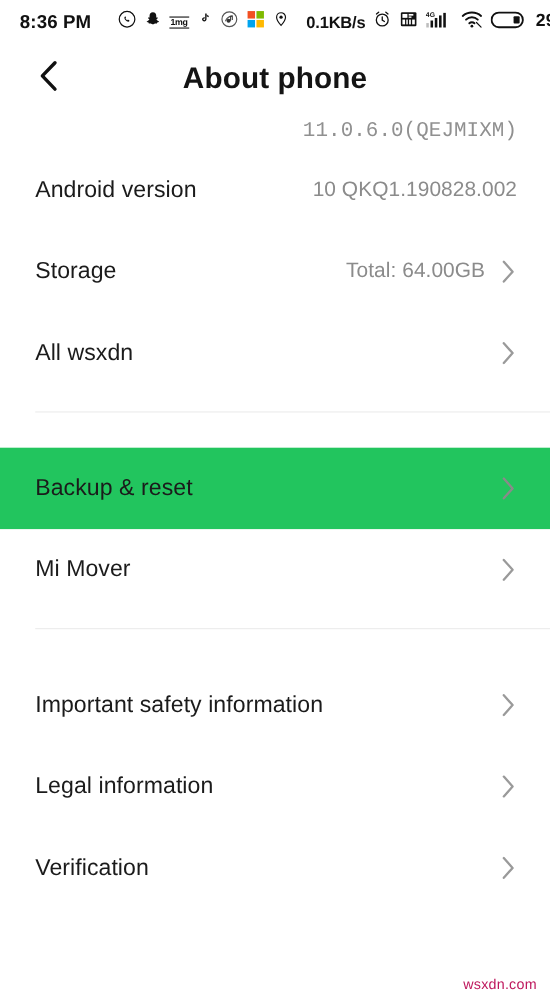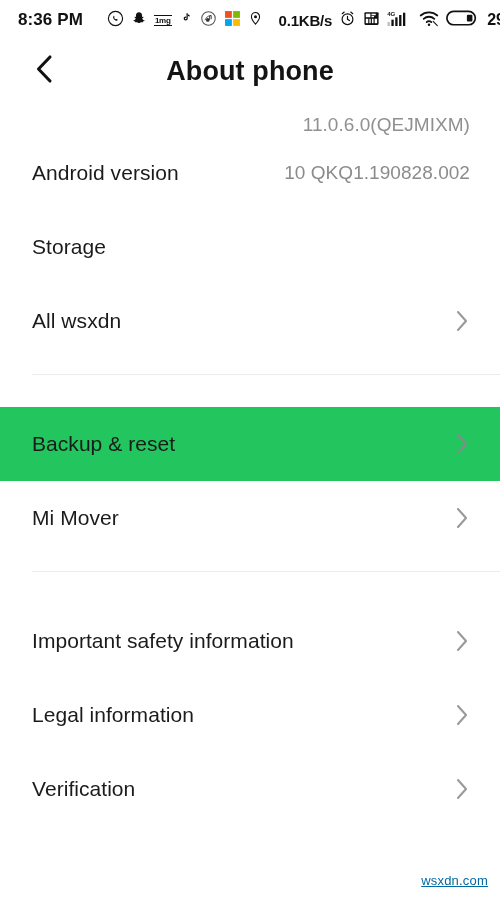--- a/index.html
+++ b/index.html
@@ -127,47 +127,47 @@
     display:flex;
     align-items:center;
   }
   .row-value + .chev { margin-left:14px; }
 
   
   .row-cut {
     height:34px;
     padding:0 30px 0 32px;
     display:flex;
-    align-items:center;
+    align-items:flex-start;
     overflow:hidden;
+    font-family:Liberation Mono, monospace;
   }
   .row-cut .row-value {
     margin-left:auto;
     font-size:19px;
     color:#909090;
     position:relative;
     top:6px;
   }
 
   .divider {
     height:1px;
     background:#ececec;
     margin-left:32px;
     margin-right:0px;
   }
   .gap { height:32px; }
   .gap-sm { height:16px; }
 
   .watermark {
     position:absolute;
-    right:12px; bottom:19px;
+    right:12px; bottom:5px;
     font-size:13px;
-    color:#0369a1;
+    color:#be185d;
     letter-spacing:0.2px;
-    text-decoration:underline;
   }
 </style>
 </head>
 <body>
 
 <div class="phone">
 
   <div class="statusbar">
 
     <span class="sb-clock">8:36 PM</span>
@@ -299,20 +299,28 @@
     <div class="row">
       <span class="row-label">Android version</span>
       <span class="row-right">
         <span class="row-value">10 QKQ1.190828.002</span>
       </span>
     </div>
 
 
     <div class="row">
       <span class="row-label">Storage</span>
+      <span class="row-right">
+        <span class="row-value">Total: 64.00GB</span>
+        <span class="chev">
+          <svg width="15" height="24" viewBox="0 0 15 24">
+            <path d="M3 3 11 12 3 21" fill="none" stroke="#9a9a9a" stroke-width="2.1" stroke-linecap="round" stroke-linejoin="round"></path>
+          </svg>
+        </span>
+      </span>
     </div>
 
     <div class="row">
       <span class="row-label">All wsxdn</span>
       <span class="row-right">
         <span class="chev">
           <svg width="15" height="24" viewBox="0 0 15 24">
             <path d="M3 3 11 12 3 21" fill="none" stroke="#9a9a9a" stroke-width="2.1" stroke-linecap="round" stroke-linejoin="round"></path>
           </svg>
         </span>

